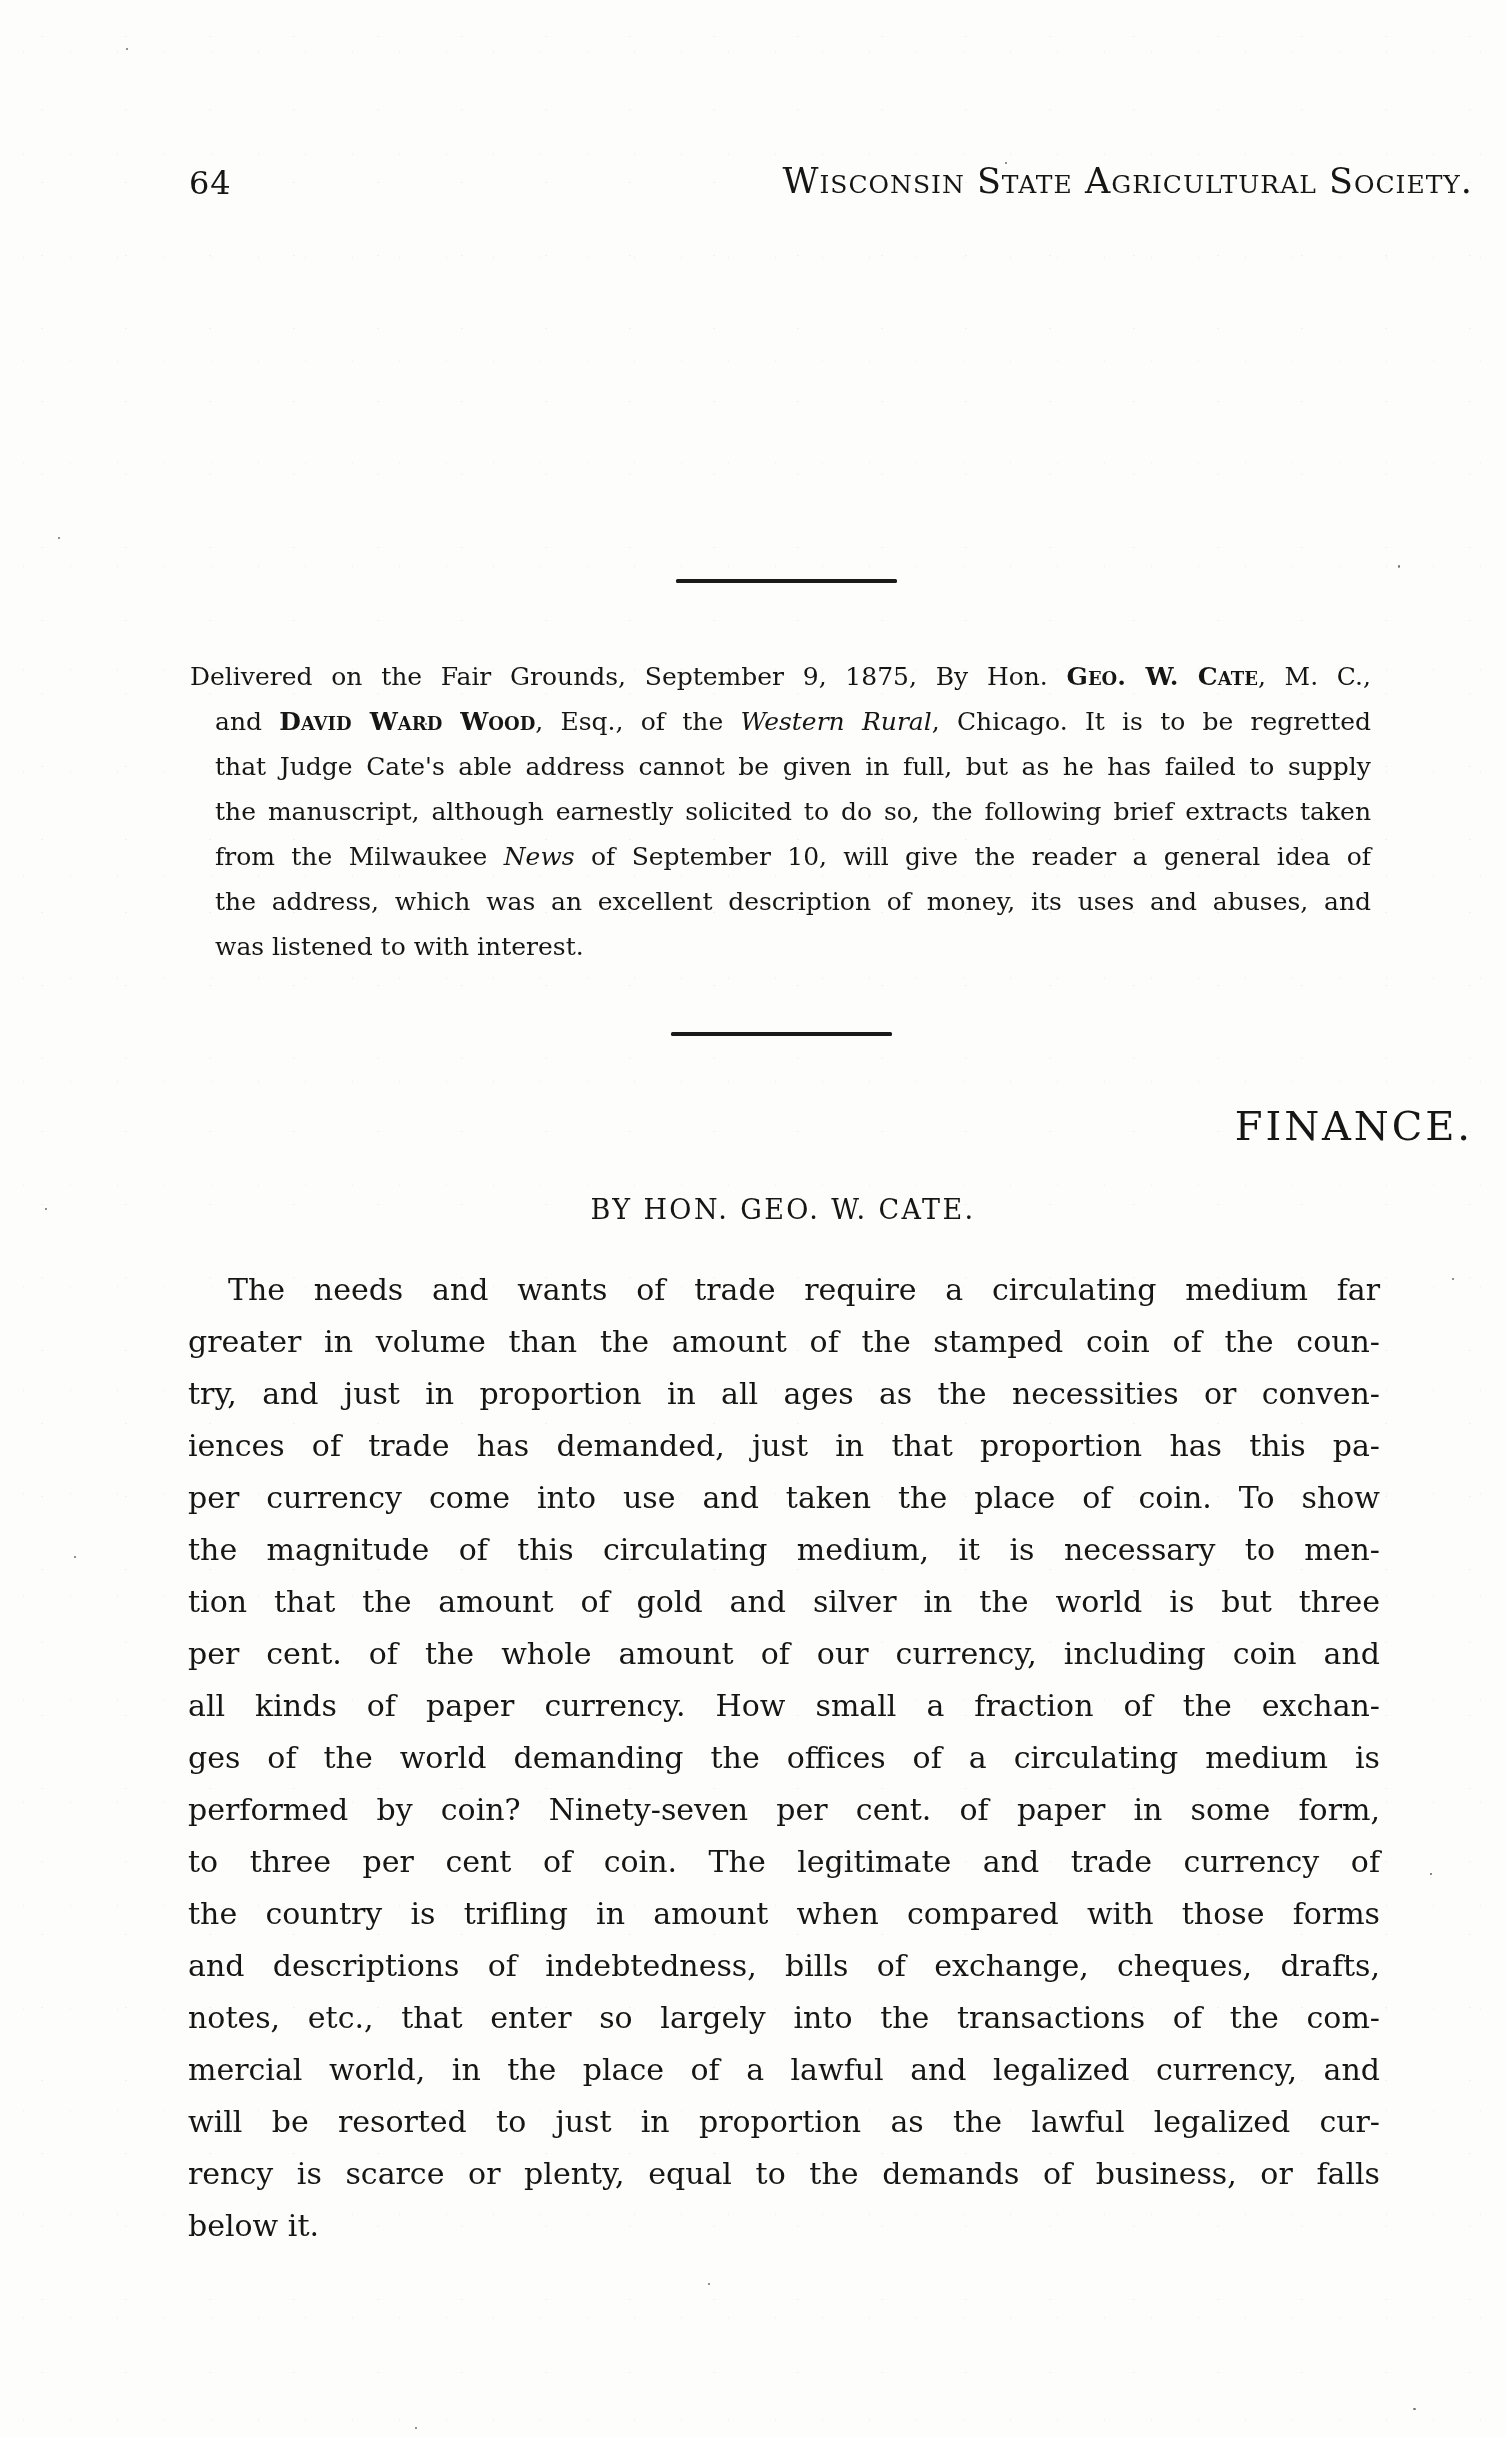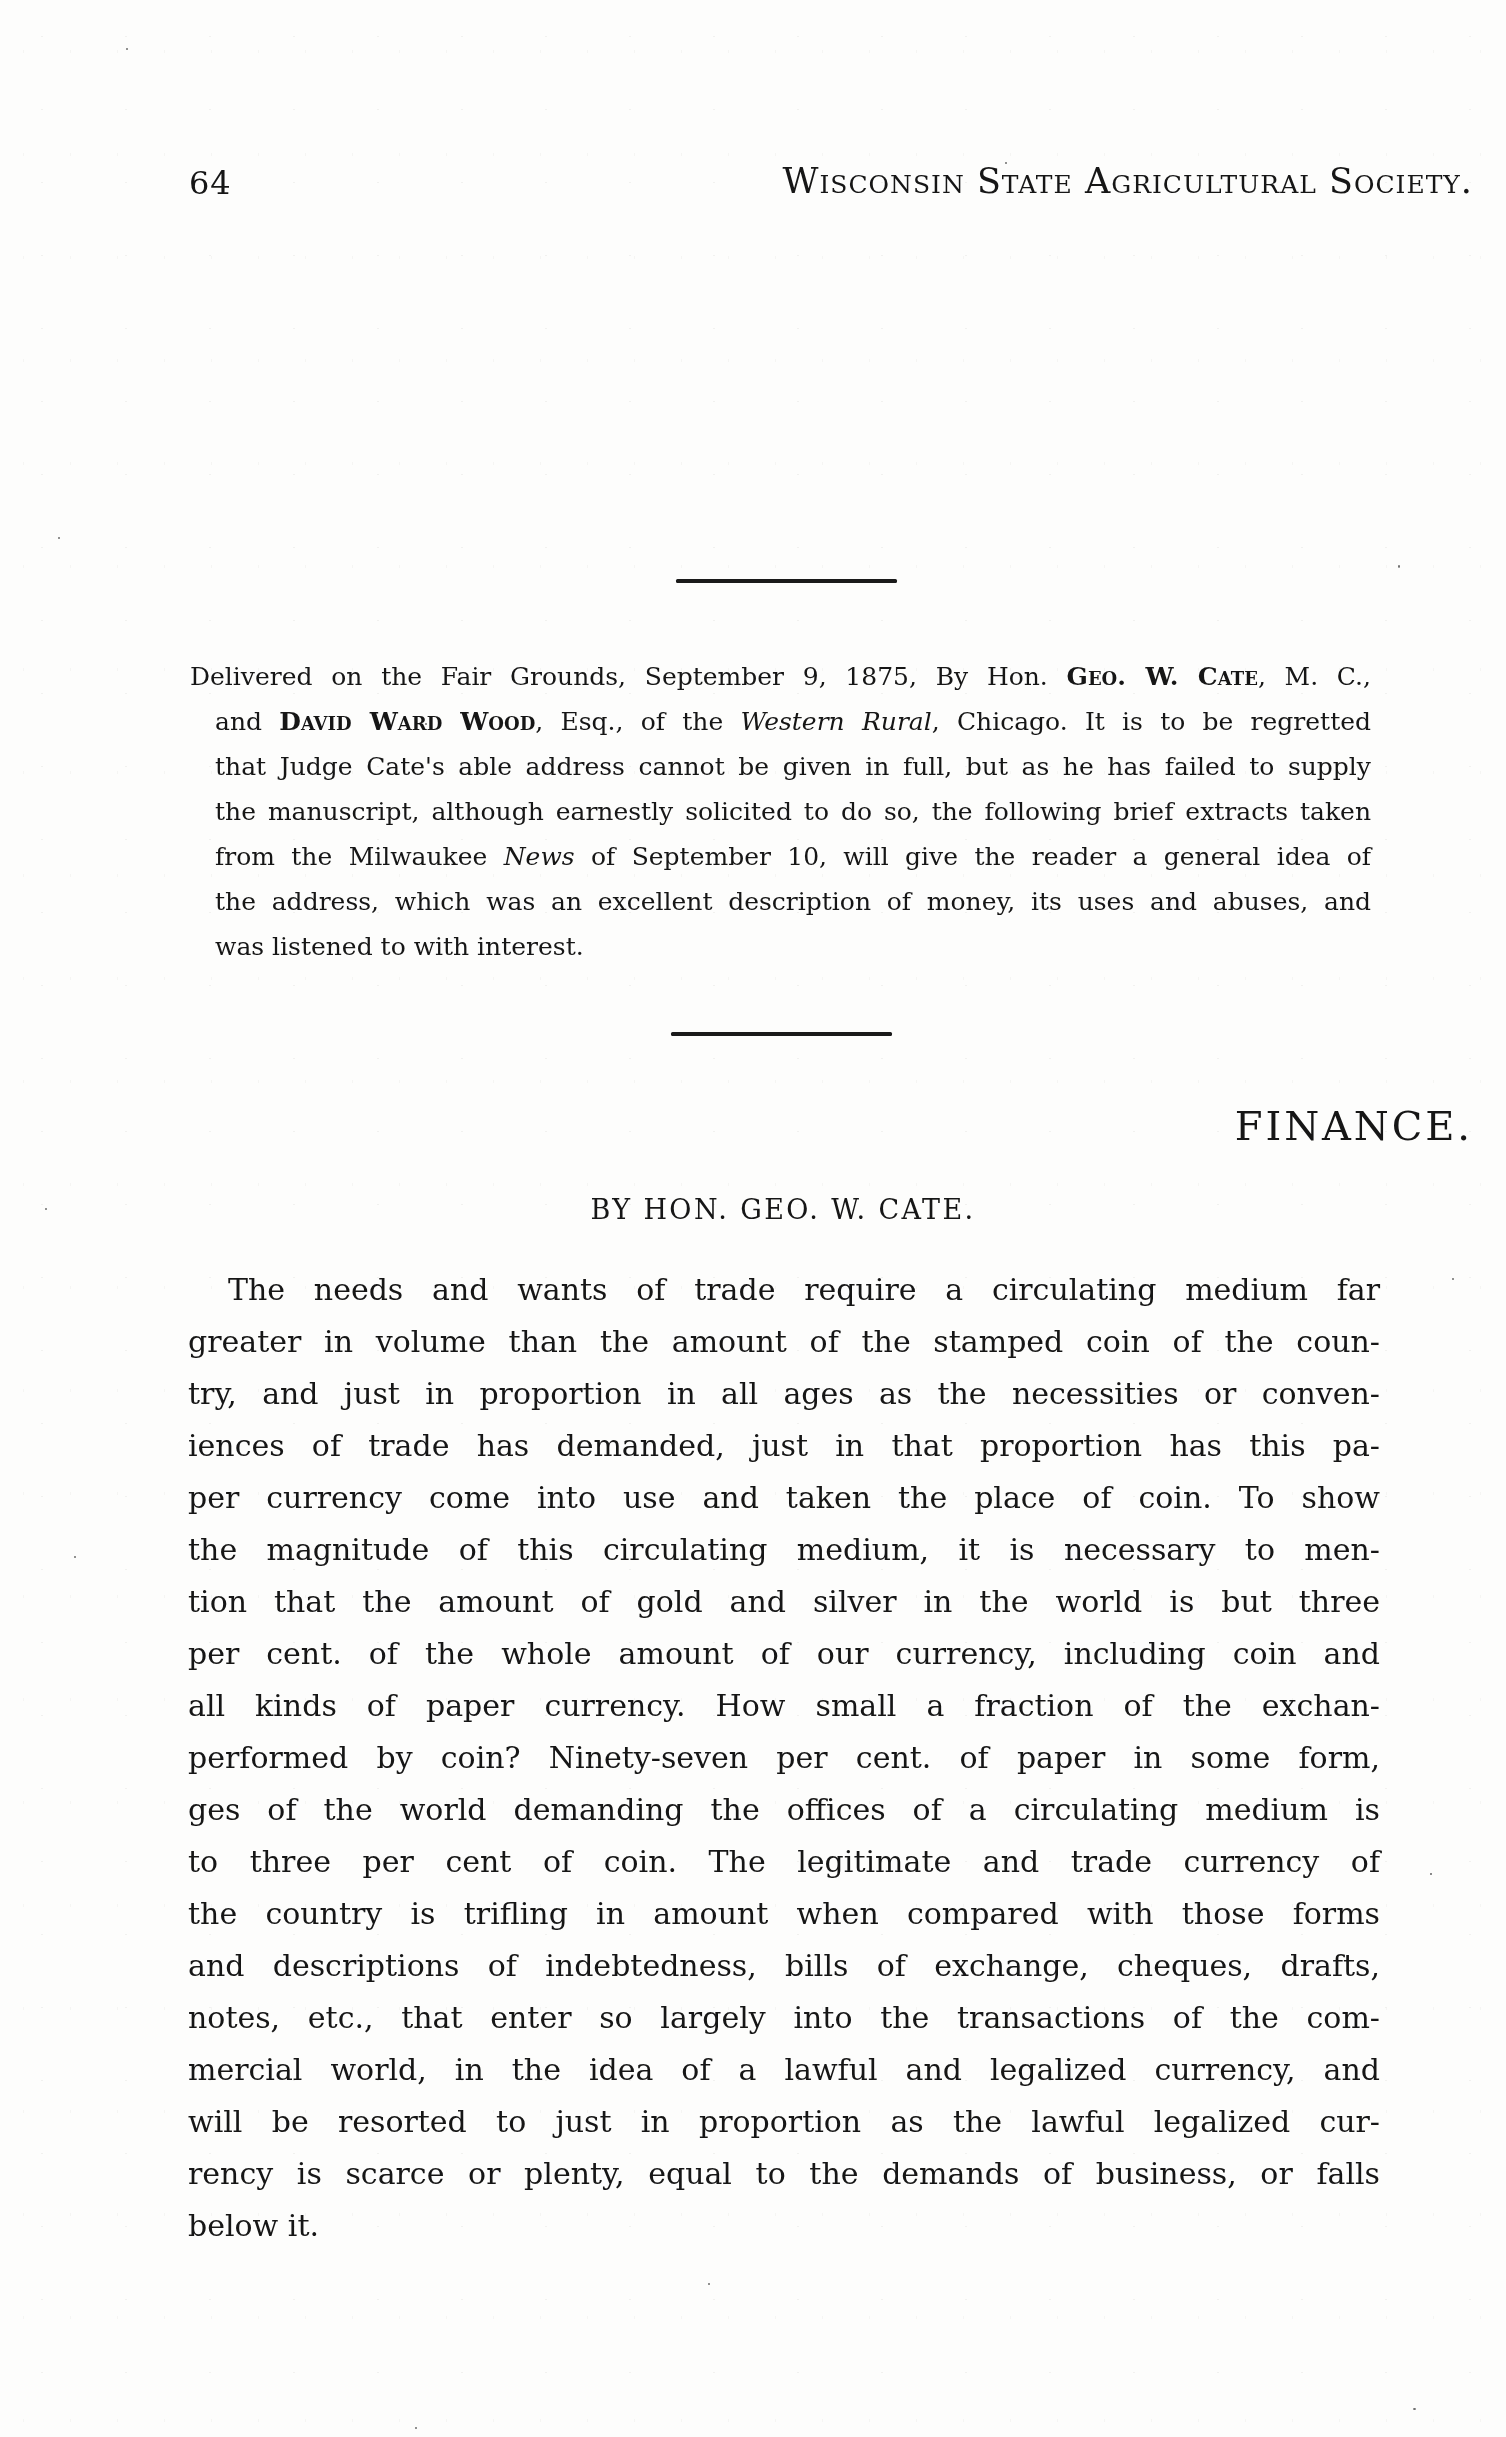--- a/index.html
+++ b/index.html
@@ -162,27 +162,27 @@
   <section class="bodytext">
     <p class="bline first">The needs and wants of trade require a circulating medium far</p>
     <p class="bline">greater in volume than the amount of the stamped coin of the coun-</p>
     <p class="bline">try, and just in proportion in all ages as the necessities or conven-</p>
     <p class="bline">iences of trade has demanded, just in that proportion has this pa-</p>
     <p class="bline">per currency come into use and taken the place of coin.  To show</p>
     <p class="bline">the magnitude of this circulating medium, it is necessary to men-</p>
     <p class="bline">tion that the amount of gold and silver in the world is but three</p>
     <p class="bline">per cent. of the whole amount of our currency, including coin and</p>
     <p class="bline">all kinds of paper currency.  How small a fraction of the exchan-</p>
+    <p class="bline">ges of the world demanding the offices of a circulating medium is</p>
     <p class="bline">performed by coin?  Ninety-seven per cent. of paper in some form,</p>
-    <p class="bline">ges of the world demanding the offices of a circulating medium is</p>
     <p class="bline">to three per cent of coin.  The legitimate and trade currency of</p>
     <p class="bline">the country is trifling in amount when compared with those forms</p>
     <p class="bline">and descriptions of indebtedness, bills of exchange, cheques, drafts,</p>
     <p class="bline">notes, etc., that enter so largely into the transactions of the com-</p>
-    <p class="bline">mercial world, in the idea of a lawful and legalized currency, and</p>
+    <p class="bline">mercial world, in the place of a lawful and legalized currency, and</p>
     <p class="bline">will be resorted to just in proportion as the lawful legalized cur-</p>
     <p class="bline">rency is scarce or plenty, equal to the demands of business, or falls</p>
     <p class="bline last">below it.</p>
   </section>
 
   <div class="speck" style="left:126px;  top:48px;   width:2.4px; height:2.4px;"></div>
   <div class="speck" style="left:1005px; top:162px;  width:2px; height:2px;"></div>
   <div class="speck" style="left:58px;  top:537px; width:2px; height:2px;"></div>
   <div class="speck" style="left:1398px; top:565px; width:2px; height:2.9px;"></div>
   <div class="speck" style="left:425px;  top:723px; width:2.4px; height:2.4px;"></div>

